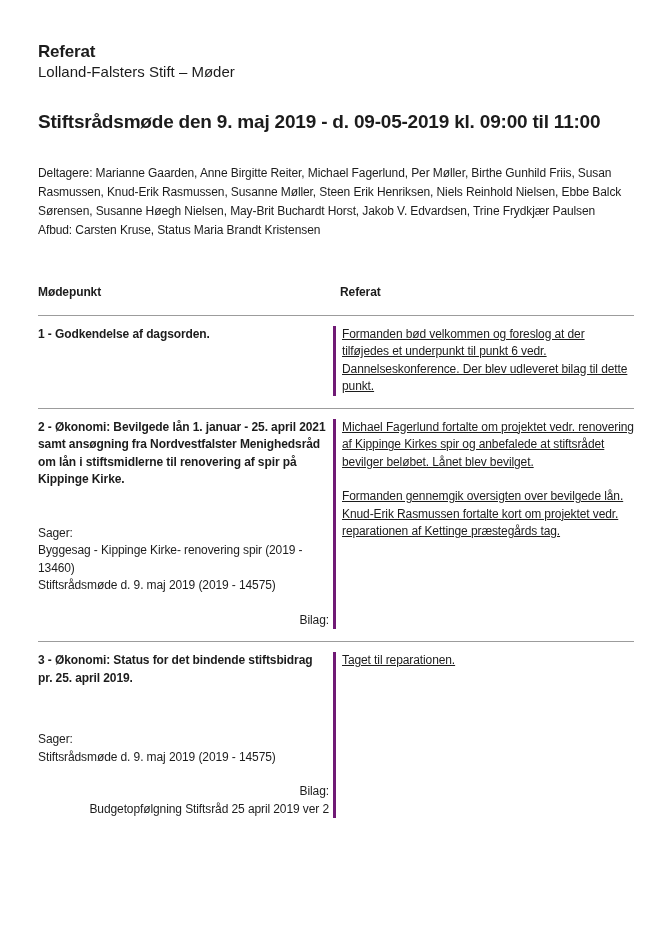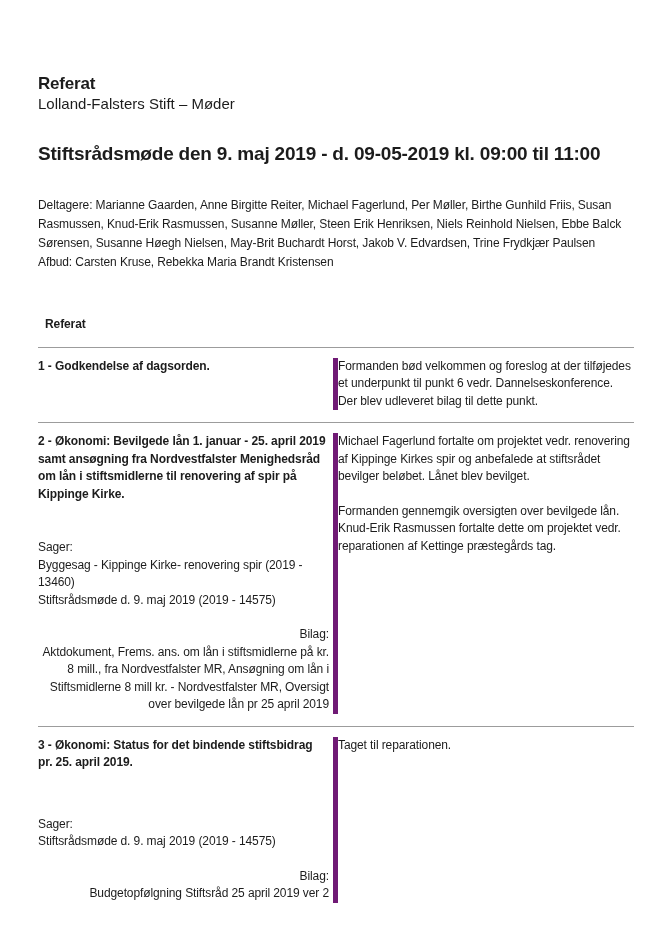--- a/index.html
+++ b/index.html
@@ -10,21 +10,20 @@
     height: 950px;
     overflow: hidden;
     font-family: "Liberation Sans", sans-serif;
     color: #1c1c1c;
   }
   .page {
     box-sizing: border-box;
     width: 672px;
     height: 672px;
     padding: 42px 38px 0 38px;
-    margin-top: 32px;
   }
   .doc-title {
     font-size: 17px;
     font-weight: bold;
     line-height: 20px;
     letter-spacing: -0.2px;
   }
   .doc-subtitle {
     font-size: 15px;
     line-height: 14px;
@@ -65,21 +64,23 @@
     grid-template-columns: 295px 1fr;
     padding: 10px 0 12px 0;
   }
   .trow.sep { border-bottom: 1.5px solid #9c9c9c; }
 
   .cell-left {
     padding-right: 4px;
     box-sizing: border-box;
   }
   .cell-right {
-    border-left: 5px solid #701a75;
+    border-left: 3px solid #701a75;
+    padding-left: 6px;
+    text-decoration: underline;
   }
   .topic-title {
     font-weight: bold;
   }
   .topic-body-gap-r2 { height: 36px; }
   .topic-body-gap-r3 { height: 44px; }
   .bilag-block { margin-top: 17px; text-align: right; }
   .para { margin: 0 0 17px 0; }
   .para:last-child { margin-bottom: 0; }
   .line { margin: 0; }
@@ -89,55 +90,55 @@
 
 <div class="page">
 
   <div class="doc-title">Referat</div>
   <div class="doc-subtitle">Lolland-Falsters Stift – Møder</div>
 
   <div class="meeting-title">Stiftsrådsmøde den 9. maj 2019 - d. 09-05-2019 kl. 09:00 til 11:00</div>
 
   <div class="attendees">
     <b>Deltagere:</b><span> Marianne Gaarden, Anne Birgitte Reiter, Michael Fagerlund, Per Møller, Birthe Gunhild Friis, Susan Rasmussen, Knud-Erik Rasmussen, Susanne Møller, Steen Erik Henriksen, Niels Reinhold Nielsen, Ebbe Balck Sørensen, Susanne Høegh Nielsen, May-Brit Buchardt Horst, Jakob V. Edvardsen, Trine Frydkjær Paulsen</span><br>
-    <b>Afbud:</b><span> Carsten Kruse, Rebekka Maria Brandt Kristensen</span>
+    <b>Afbud:</b><span> Carsten Kruse, Status Maria Brandt Kristensen</span>
   </div>
 
   <div class="minutes-table">
 
     <div class="thead">
+      <div class="hcell-left">Mødepunkt</div>
       <div class="hcell-right">Referat</div>
     </div>
 
     <div class="trow sep">
       <div class="cell-left">
         <div class="topic-title">1 - Godkendelse af dagsorden.</div>
       </div>
       <div class="cell-right">
         <p class="para">Formanden bød velkommen og foreslog at der tilføjedes et underpunkt til punkt 6 vedr. Dannelseskonference. Der blev udleveret bilag til dette punkt.</p>
       </div>
     </div>
 
     <div class="trow sep">
       <div class="cell-left">
-        <div class="topic-title">2 - Økonomi: Bevilgede lån 1. januar - 25. april 2019 samt ansøgning fra Nordvestfalster Menighedsråd om lån i stiftsmidlerne til renovering af spir på Kippinge Kirke.</div>
+        <div class="topic-title">2 - Økonomi: Bevilgede lån 1. januar - 25. april 2021 samt ansøgning fra Nordvestfalster Menighedsråd om lån i stiftsmidlerne til renovering af spir på Kippinge Kirke.</div>
         <div class="topic-body-gap-r2"></div>
         <div class="sager-block">
           <div class="line">Sager:</div>
           <div class="line">Byggesag - Kippinge Kirke- renovering spir (2019 - 13460)</div>
           <div class="line">Stiftsrådsmøde d. 9. maj 2019 (2019 - 14575)</div>
         </div>
         <div class="bilag-block">
           <div class="line">Bilag:</div>
-          <div class="line">Aktdokument, Frems. ans. om lån i stiftsmidlerne på kr. 8 mill., fra Nordvestfalster MR, Ansøgning om lån i Stiftsmidlerne 8 mill kr. - Nordvestfalster MR, Oversigt over bevilgede lån pr 25 april 2019</div>
         </div>
       </div>
       <div class="cell-right">
         <p class="para">Michael Fagerlund fortalte om projektet vedr. renovering af Kippinge Kirkes spir og anbefalede at stiftsrådet bevilger beløbet. Lånet blev bevilget.</p>
-        <p class="para">Formanden gennemgik oversigten over bevilgede lån. Knud-Erik Rasmussen fortalte dette om projektet vedr. reparationen af Kettinge præstegårds tag.</p>
+        <p class="para">Formanden gennemgik oversigten over bevilgede lån. Knud-Erik Rasmussen fortalte kort om projektet vedr. reparationen af Kettinge præstegårds tag.</p>
       </div>
     </div>
 
     <div class="trow">
       <div class="cell-left">
         <div class="topic-title">3 - Økonomi: Status for det bindende stiftsbidrag pr. 25. april 2019.</div>
         <div class="topic-body-gap-r3"></div>
         <div class="sager-block">
           <div class="line">Sager:</div>
           <div class="line">Stiftsrådsmøde d. 9. maj 2019 (2019 - 14575)</div>

